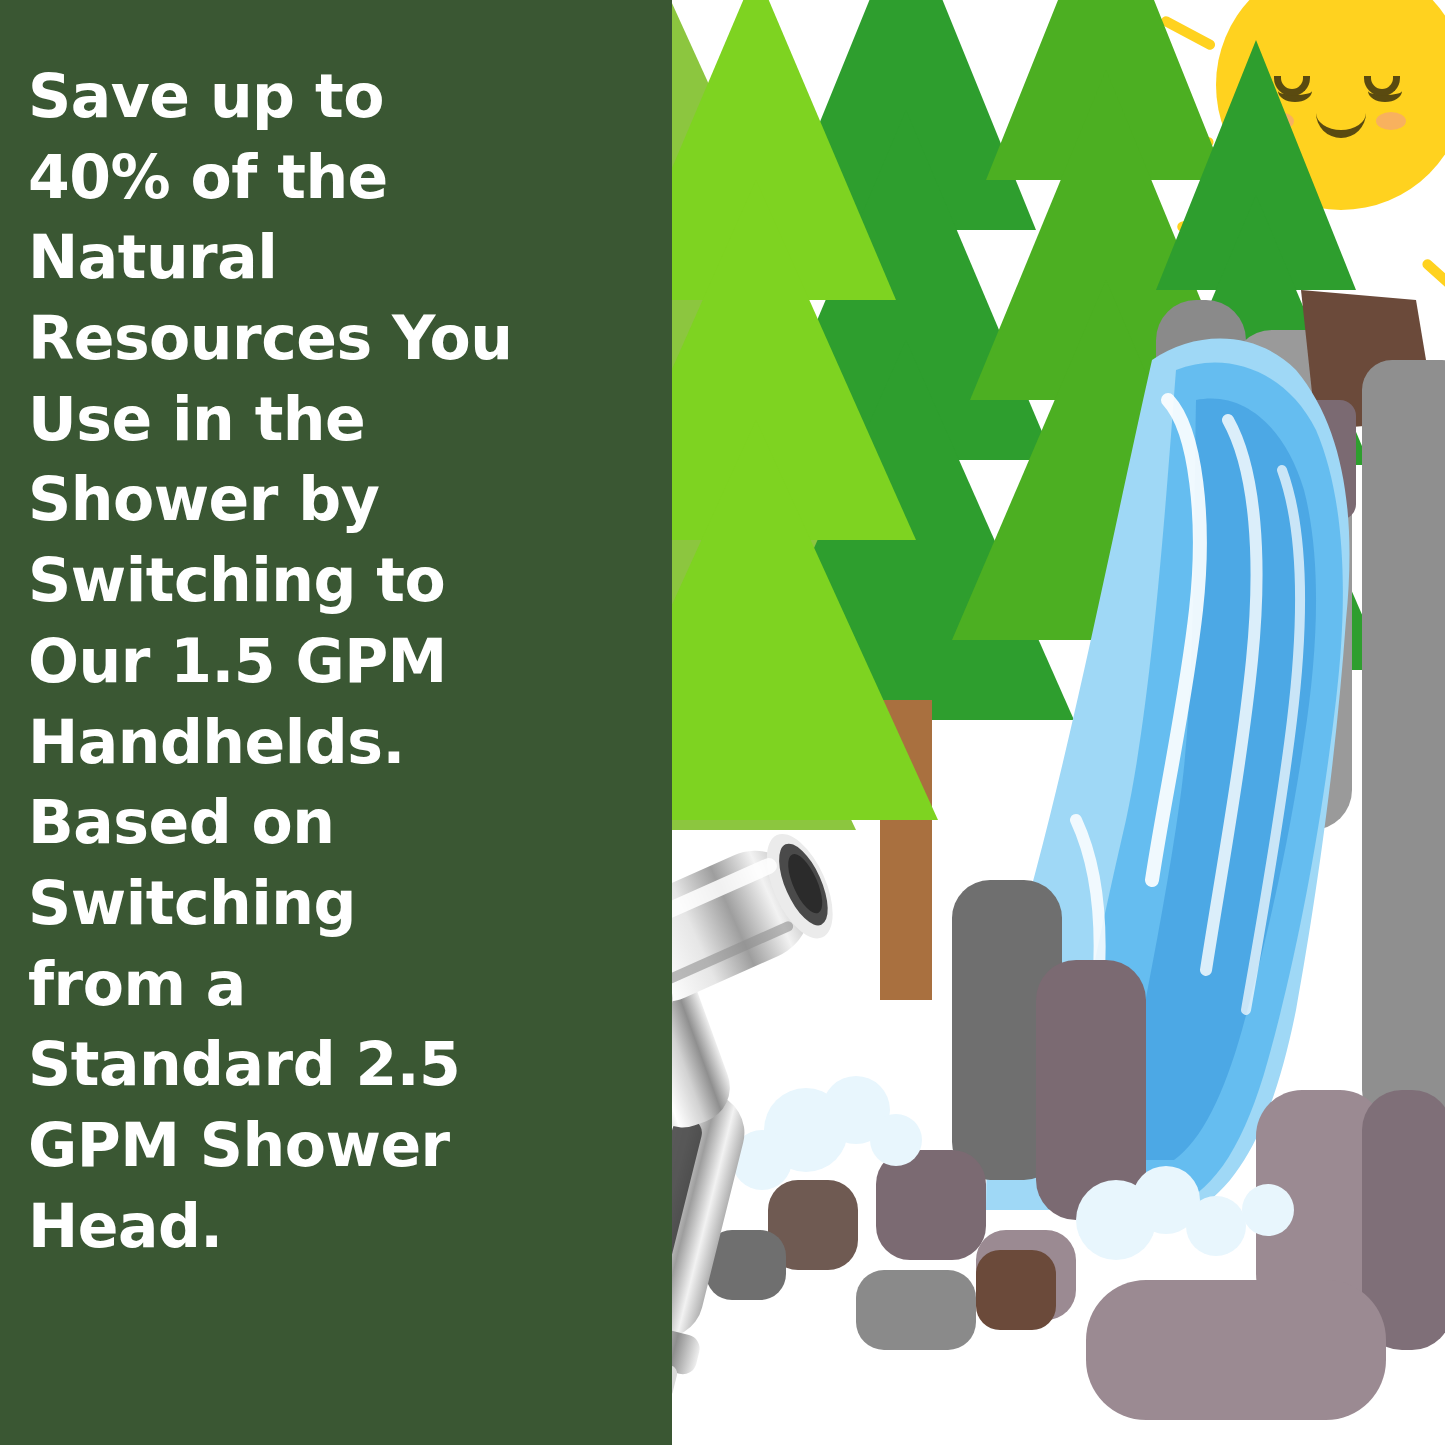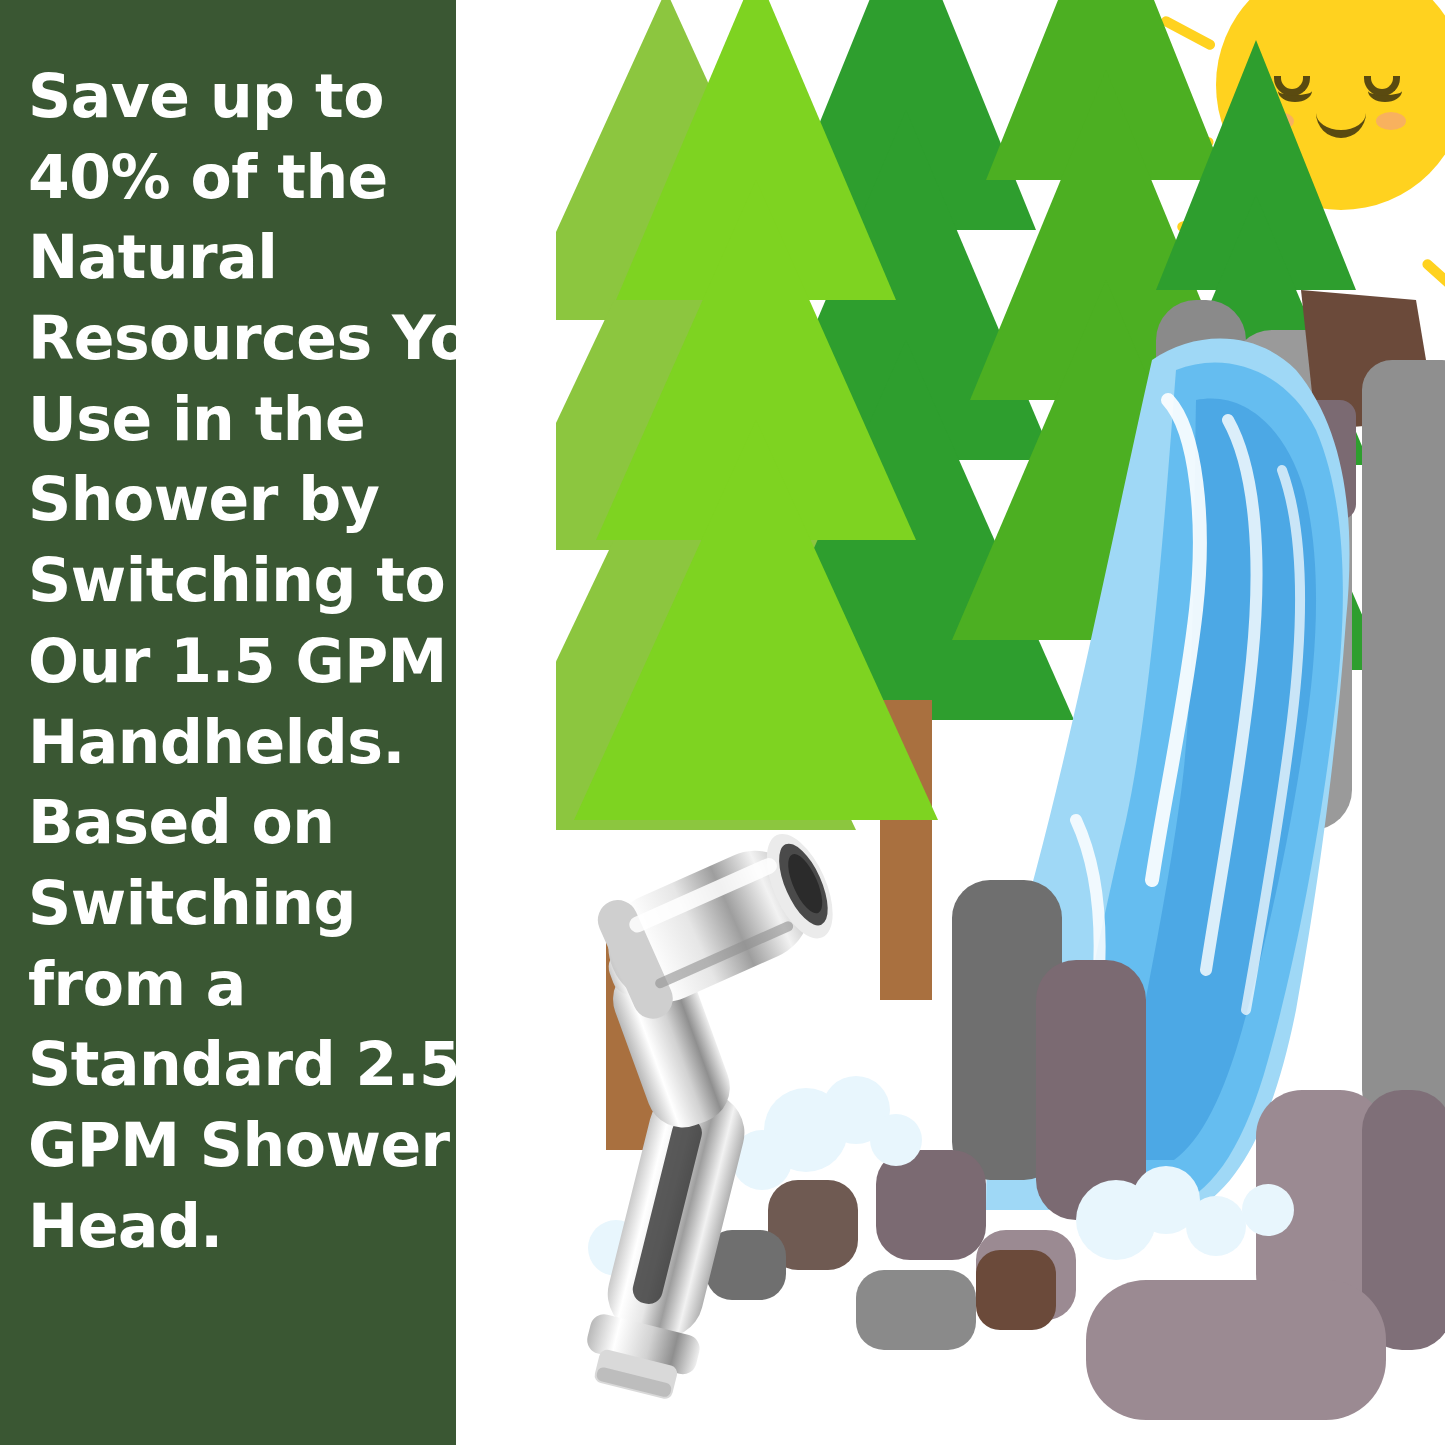--- a/index.html
+++ b/index.html
@@ -16,21 +16,21 @@
     height: 1445px;
     overflow: hidden;
     background: #ffffff;
   }
 
   
   .green-panel {
     position: absolute;
     left: 0;
     top: 0;
-    width: 456px;
+    width: 672px;
     height: 1445px;
     background: #3a5733;
   }
   .headline {
     position: absolute;
     left: 28px;
     top: 56px;
     width: 500px;
     color: #ffffff;
     font-family: "DejaVu Sans", sans-serif;

